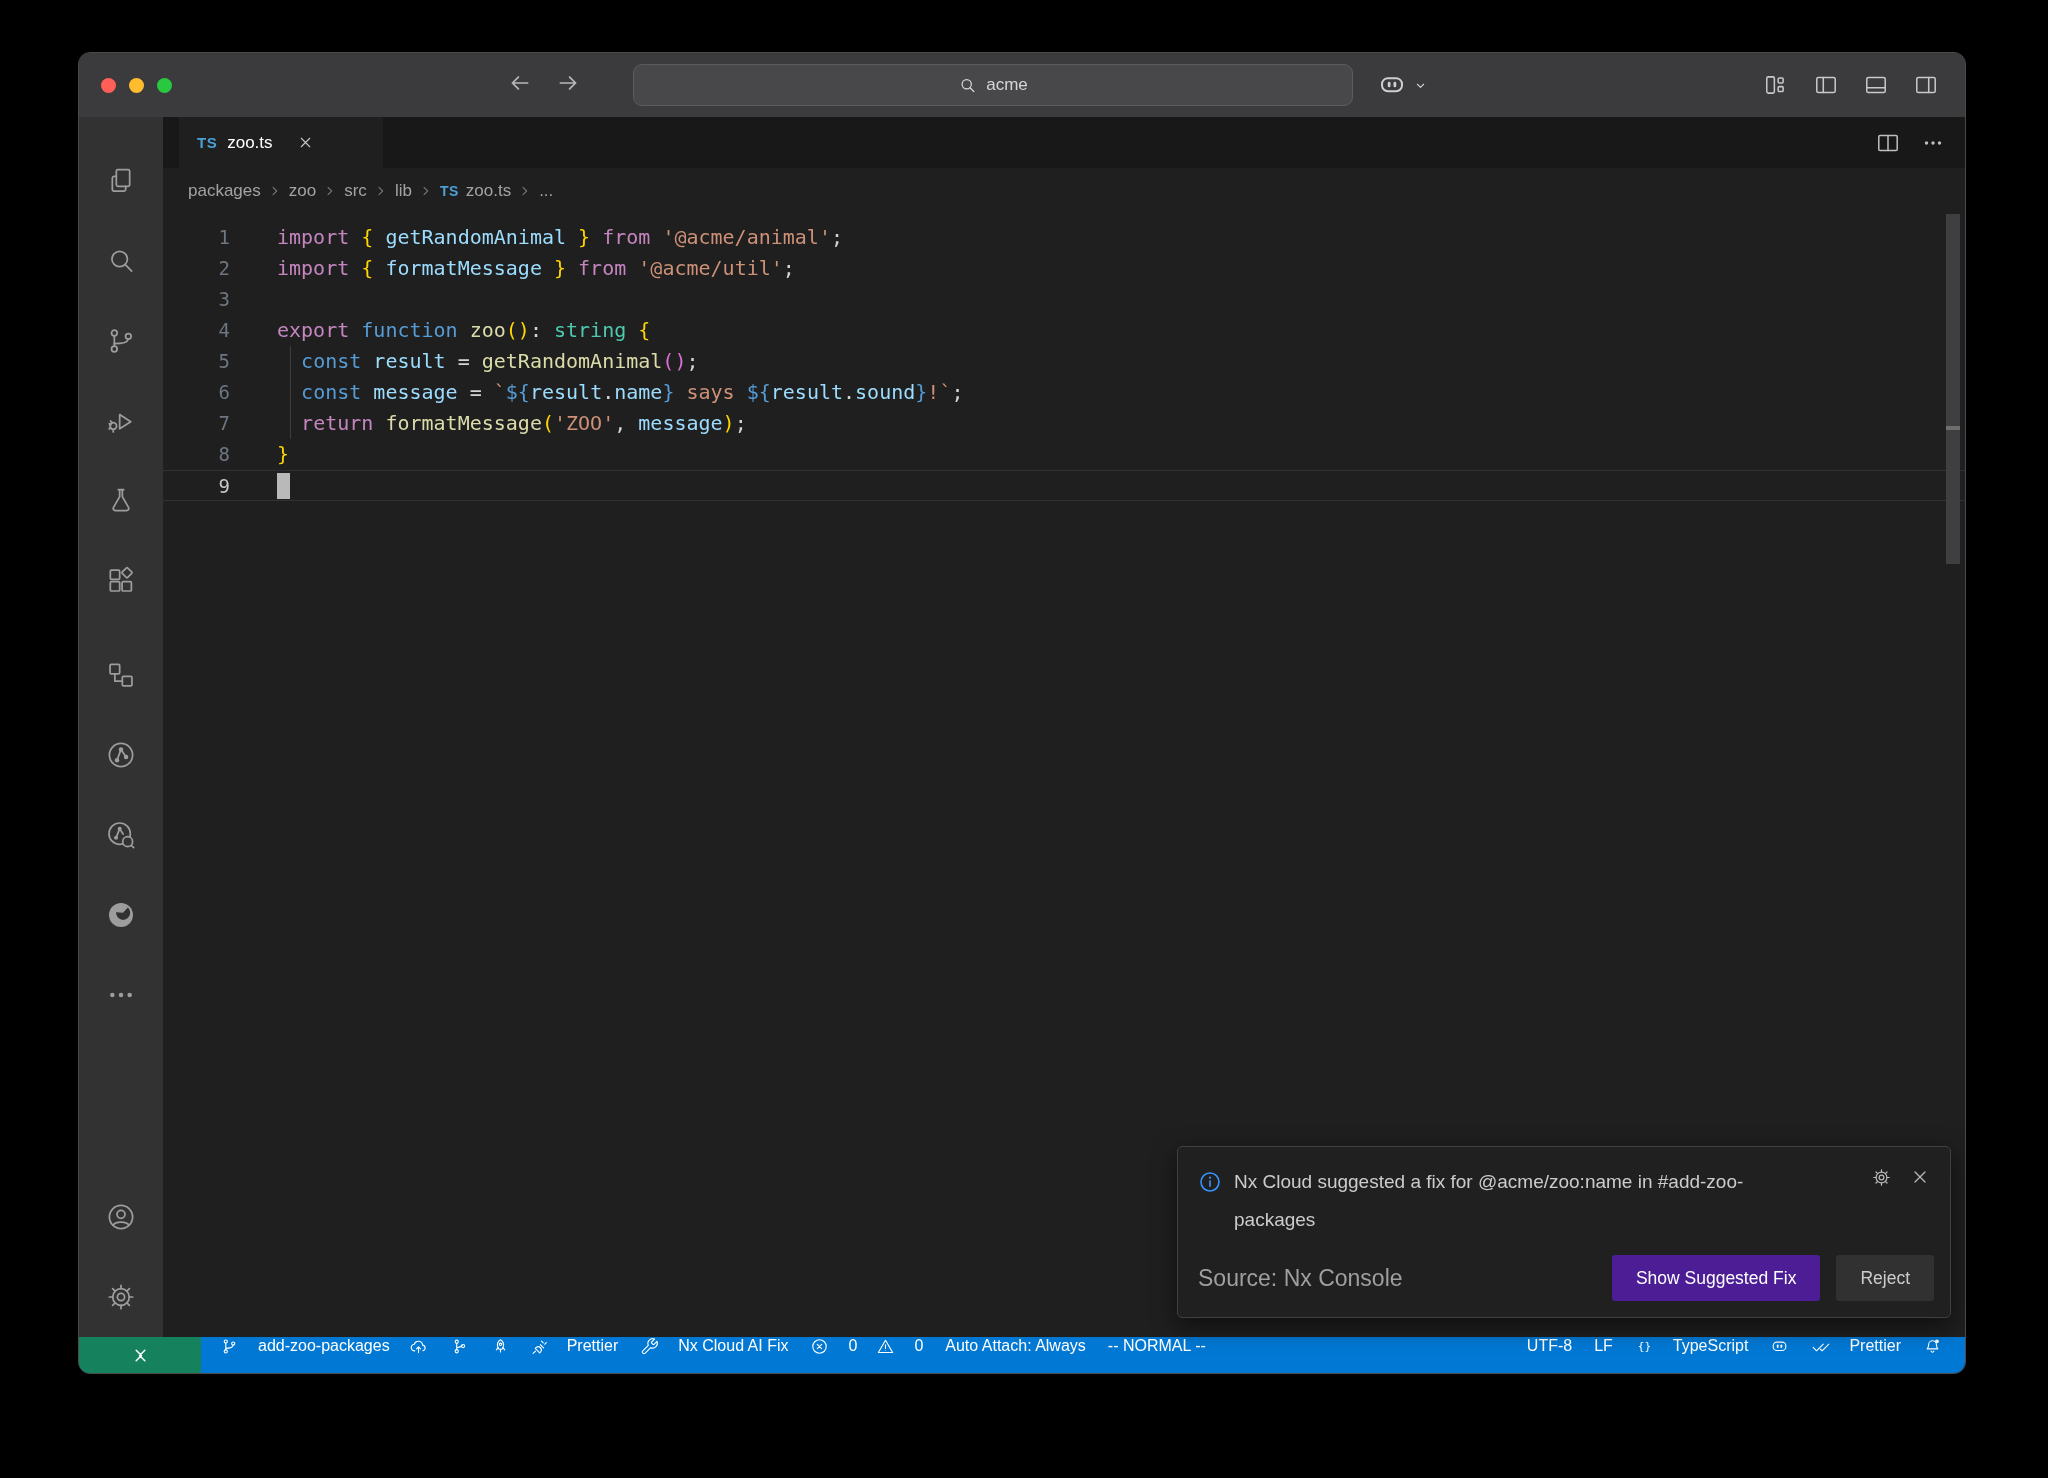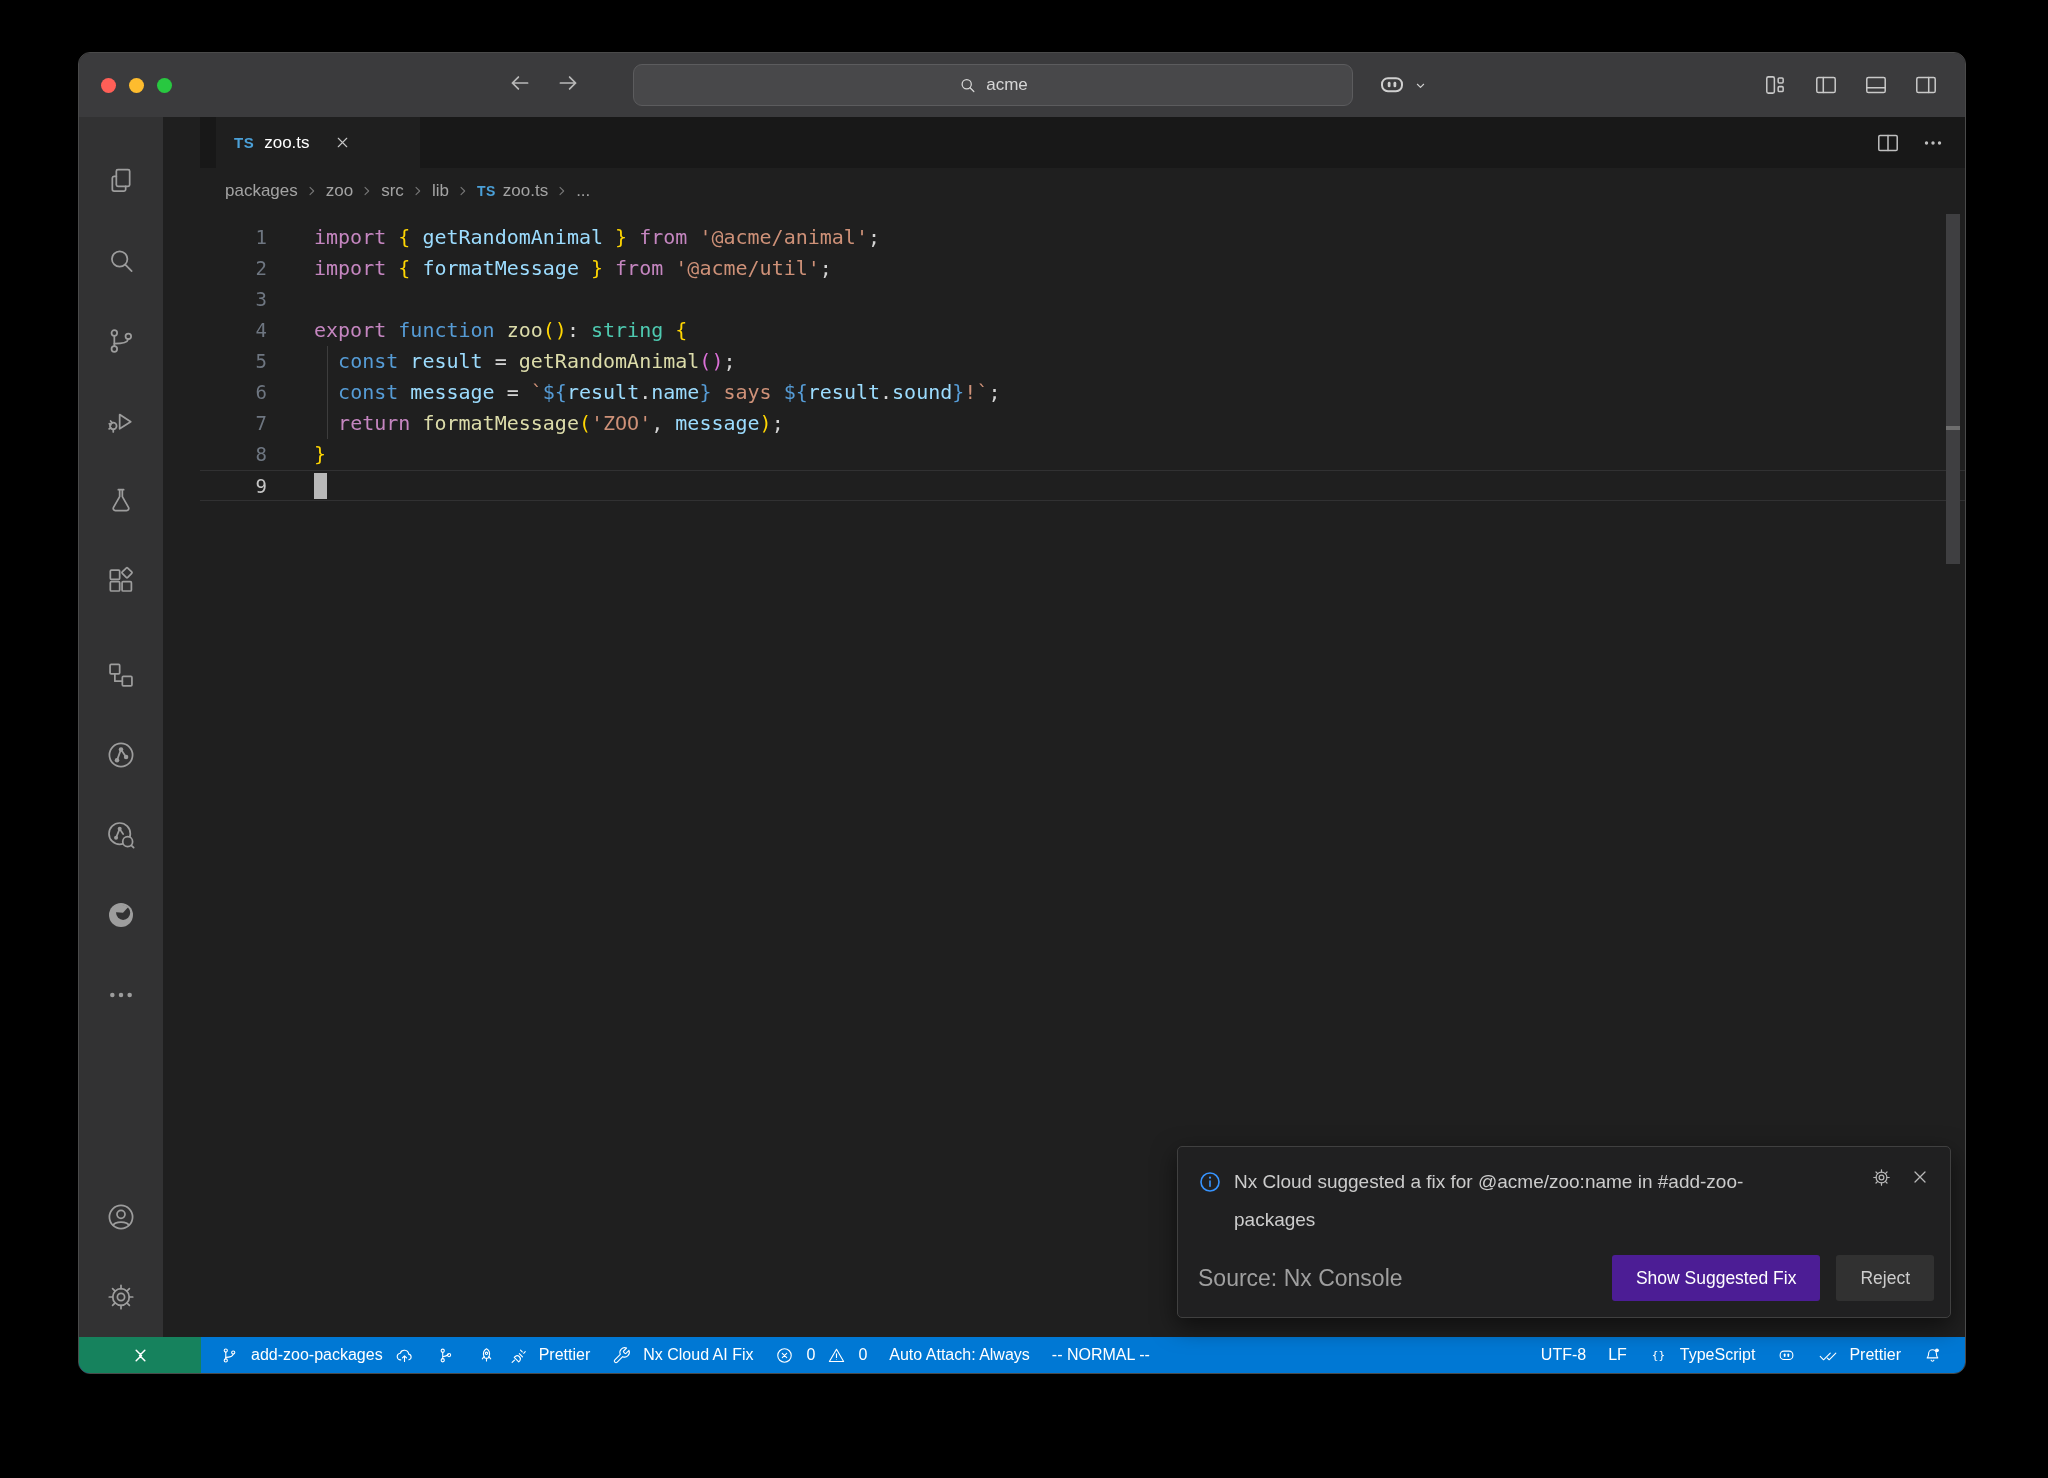--- a/index.html
+++ b/index.html
@@ -17,21 +17,21 @@
              display:flex;align-items:center;justify-content:center;gap:9px;color:#d6d6d6;font-size:17px;}
   .copilot-tb{display:flex;align-items:center;gap:6px;color:#cfcfcf;margin-left:24px;}
   .layout-icons{display:flex;gap:24px;align-items:center;color:#c9c9c9;margin-right:26px;}
   .sp{flex:1;}
   
   .main{flex:1;display:flex;min-height:0;}
   .activitybar{width:84px;flex:none;background:#323233;display:flex;flex-direction:column;align-items:center;padding-top:24px;}
   .ab-item{width:84px;height:80px;display:flex;align-items:center;justify-content:center;color:#9d9d9d;cursor:pointer;}
   .ab-group-sep{height:14px;flex:none;}
   .ab-sp{flex:1;}
-  .editorcol{flex:1;display:flex;flex-direction:column;min-width:0;background:#1f1f1f;margin-left:37px;}
+  .editorcol{flex:1;display:flex;flex-direction:column;min-width:0;background:#1f1f1f;}
   .tabbar{height:51px;flex:none;background:#181818;display:flex;align-items:stretch;}
   .tab{margin-left:16px;background:#1f1f1f;display:flex;align-items:center;padding:0 18px;gap:10px;min-width:168px;}
   .ts-badge{color:#4ba0d8;font-size:15px;font-weight:bold;letter-spacing:.5px;}
   .tab-label{color:#ffffff;font-size:17px;}
   .tab-close{color:#c5c5c5;margin-left:14px;display:flex;cursor:pointer;}
   .tab-actions{margin-left:auto;display:flex;align-items:center;gap:20px;color:#bfbfbf;margin-right:20px;}
   .breadcrumbs{height:46px;flex:none;display:flex;align-items:center;padding-left:25px;gap:6px;color:#a3a3a3;font-size:17px;background:#1f1f1f;}
   .crumb{cursor:pointer;}
   .crumb-sep{color:#767676;display:flex;}
   .crumb-file{display:flex;align-items:center;gap:7px;}
@@ -44,21 +44,21 @@
   .ccode{flex:1;padding-left:47px;position:relative;white-space:pre;color:#cccccc;}
   .crow.current{border-top:1px solid #313132;border-bottom:1px solid #313132;}
   .crow.current .gut{color:#c6c6c6;}
   .cursor{position:absolute;left:47px;top:2px;width:13px;height:26px;background:#b9b9b9;}
   .indent-guide{position:absolute;left:127px;top:124px;height:93px;width:1px;background:#3d3d3d;}
   .scroll-thumb{position:absolute;top:0;right:5px;width:14px;height:350px;background:#3f3f41;}
   .scroll-marker{position:absolute;top:212px;right:5px;width:14px;height:4px;background:#6e6e6e;}
   
   .statusbar{height:36px;flex:none;background:#0078d4;display:flex;align-items:stretch;color:#ffffff;font-size:16px;}
   .remote{width:122px;flex:none;background:#16825d;display:flex;align-items:center;justify-content:center;cursor:pointer;}
-  .sb-item{display:flex;align-items:center;gap:12px;padding:0 11px;cursor:pointer;white-space:nowrap;}
+  .sb-item{display:flex;gap:19px;padding:0 11px;cursor:pointer;white-space:nowrap;}
   .sb-left{display:flex;margin-left:8px;}
   .sb-right{display:flex;margin-left:auto;margin-right:12px;}
   
   .toast{position:absolute;right:14px;bottom:55px;width:774px;height:172px;background:#202021;border:1px solid #404040;
          border-radius:5px;box-shadow:0 8px 24px rgba(0,0,0,.55);box-sizing:border-box;}
   .toast-head{position:absolute;left:20px;top:16px;right:110px;display:flex;gap:12px;}
   .toast-msg{color:#cccccc;font-size:19px;line-height:38px;}
   .toast-tools{position:absolute;top:20px;right:20px;display:flex;gap:18px;color:#b9b9b9;}
   .toast-foot{position:absolute;left:20px;right:16px;bottom:16px;display:flex;align-items:center;}
   .toast-src{color:#9f9f9f;font-size:23px;}

